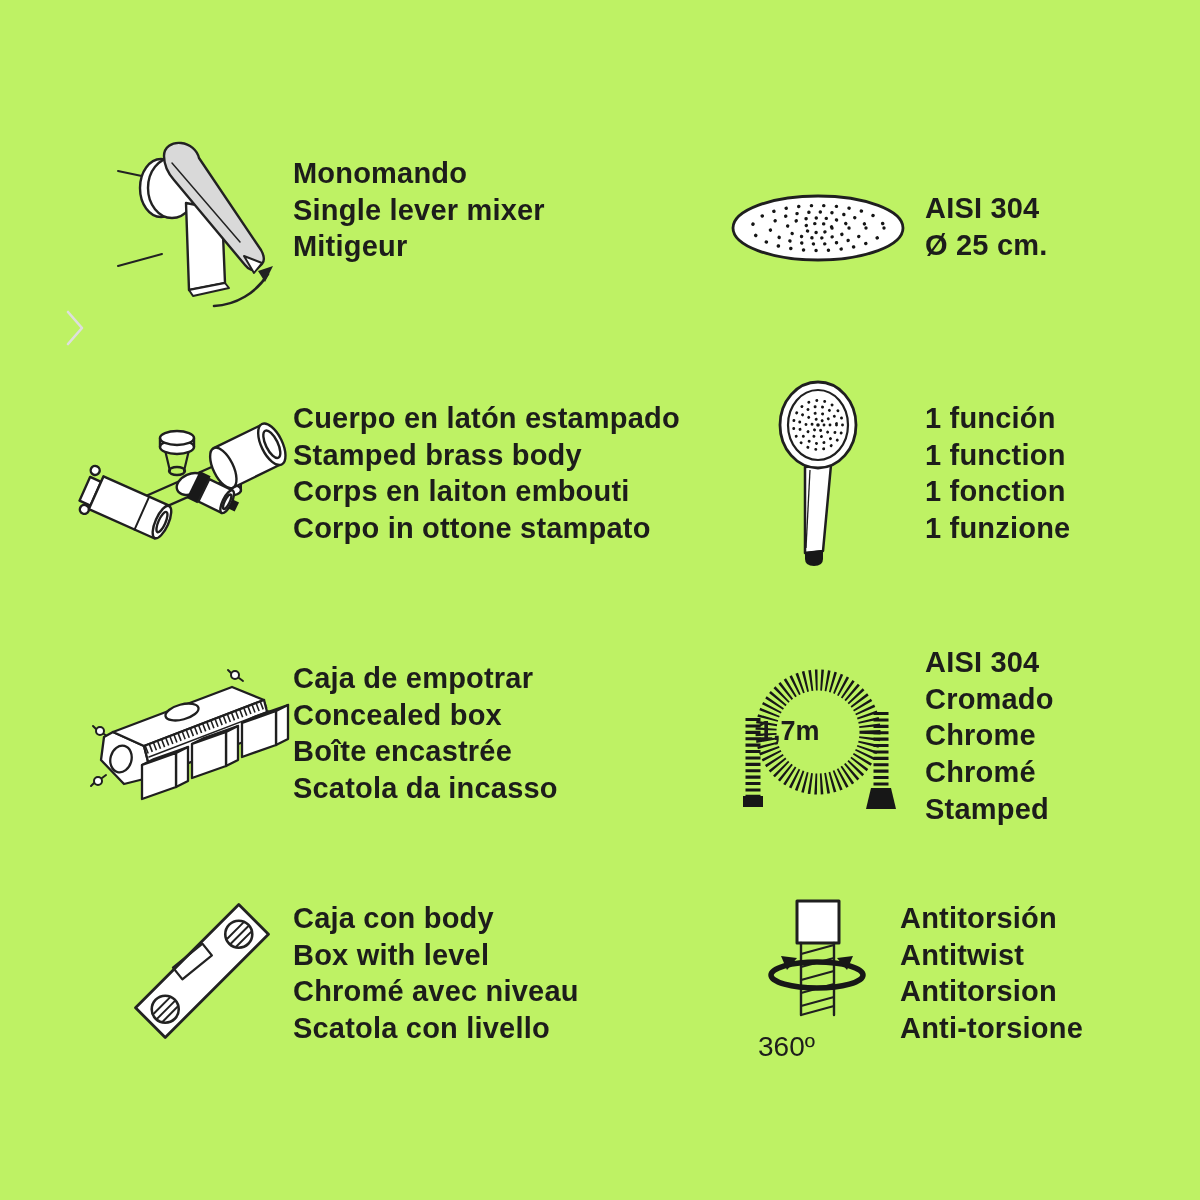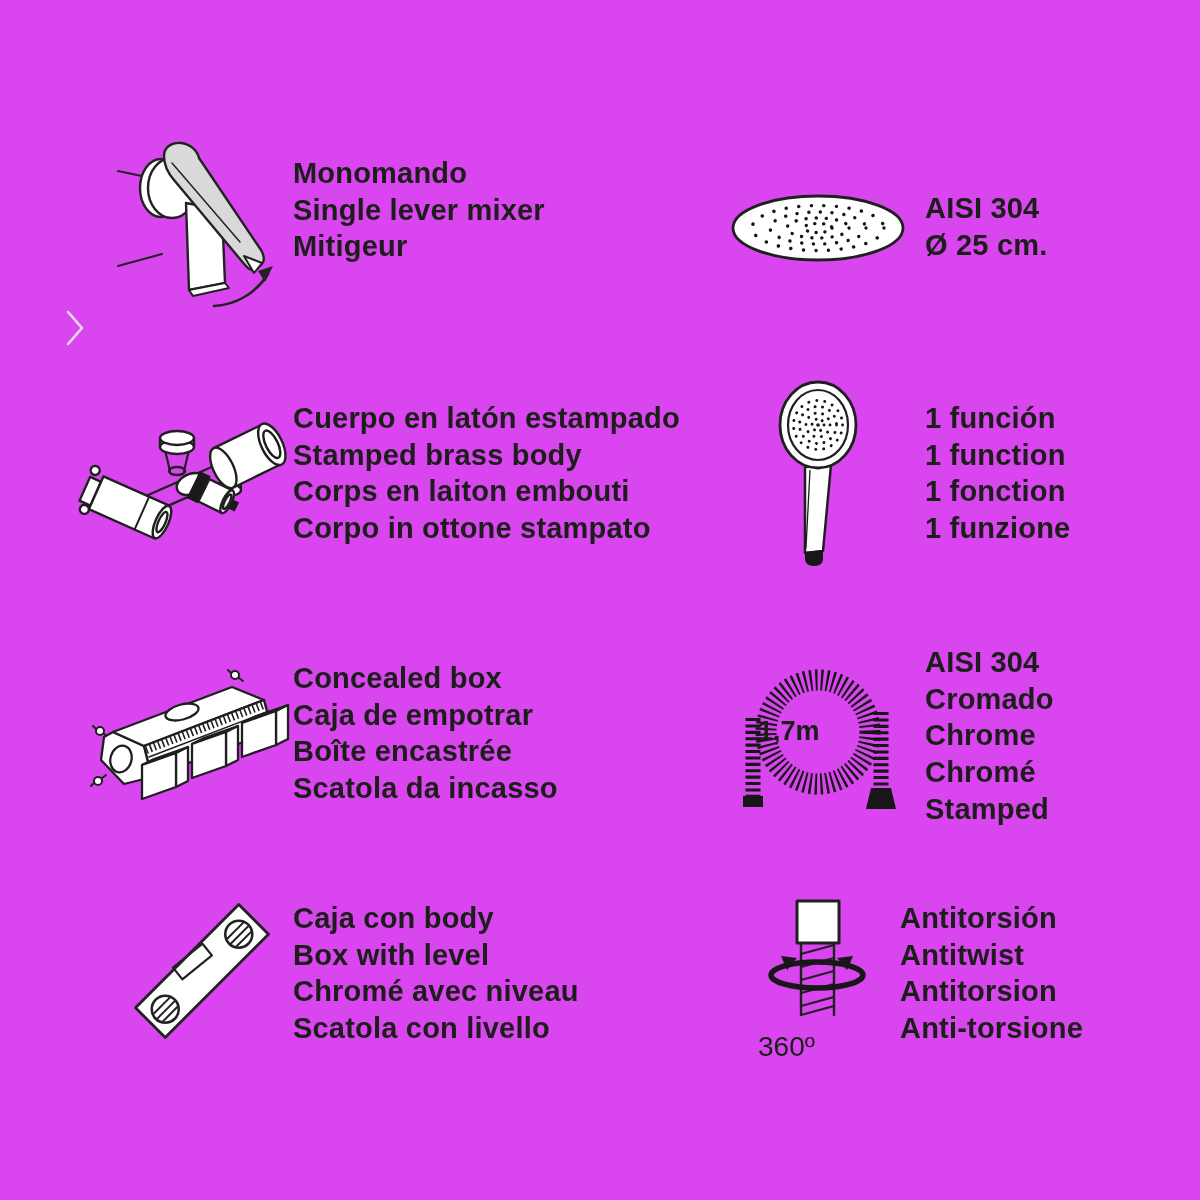--- a/index.html
+++ b/index.html
@@ -1,16 +1,16 @@
 <!DOCTYPE html>
 <html><head>
 <meta charset="utf-8">
 <style>
   html,body{margin:0;padding:0;background:#fff;}
-  .canvas{position:relative;width:1200px;height:1200px;background:#d946ef;overflow:hidden;
+  .canvas{position:relative;width:1200px;height:1200px;background:#bef264;overflow:hidden;
           font-family:"Liberation Sans", sans-serif;}
   .art{position:absolute;}
   .txt{position:absolute;}
   .ln{font-weight:700;font-size:29px;line-height:36.7px;color:#1d1d1b;white-space:nowrap;letter-spacing:.2px;}
   .note{position:absolute;width:120px;color:#1d1d1b;white-space:nowrap;}
   .note.hose{font-weight:700;font-size:27px;line-height:36px;}
   .note.deg{font-weight:400;font-size:28px;line-height:36px;margin-top:16px;}
 </style>
 </head>
 <body>
@@ -157,22 +157,22 @@
         <path d="M66,95 L186,49" fill="none" stroke-width="8" stroke-dasharray="1.6 2.8" stroke-linecap="butt"></path>
         <path d="M69,102 L189,56" fill="none" stroke-width="1.6"></path>
         <use href="#cube" transform="translate(62,98)"></use>
         <use href="#cube" transform="translate(112,77)"></use>
         <use href="#cube" transform="translate(162,56)"></use>
         <ellipse cx="102" cy="57" rx="17" ry="7.5" transform="rotate(-15 102 57)"></ellipse>
         <ellipse cx="41" cy="104" rx="10.5" ry="13.5" transform="rotate(15 41 104)"></ellipse>
       </g>
     </svg>
     <div class="txt" style="left:293px;top:660px">
+      <div class="ln">Caja de empotrar</div>
       <div class="ln">Concealed box</div>
-      <div class="ln">Caja de empotrar</div>
       <div class="ln">Boîte encastrée</div>
       <div class="ln">Scatola da incasso</div>
     </div>
   </div>
 
   <div>
     <svg class="art" style="left:735px;top:648px" width="170" height="175" viewBox="0 0 170 175">
       <path d="M18,70 L18,148" stroke="#171717" stroke-width="15" stroke-dasharray="3.1 3.3" fill="none"></path>
       <path d="M146,64 L146,140" stroke="#171717" stroke-width="15" stroke-dasharray="3.1 3.3" fill="none"></path>
       <circle cx="83" cy="84" r="52" fill="none" stroke="#171717" stroke-width="21" stroke-dasharray="2.2 3.3"></circle>

